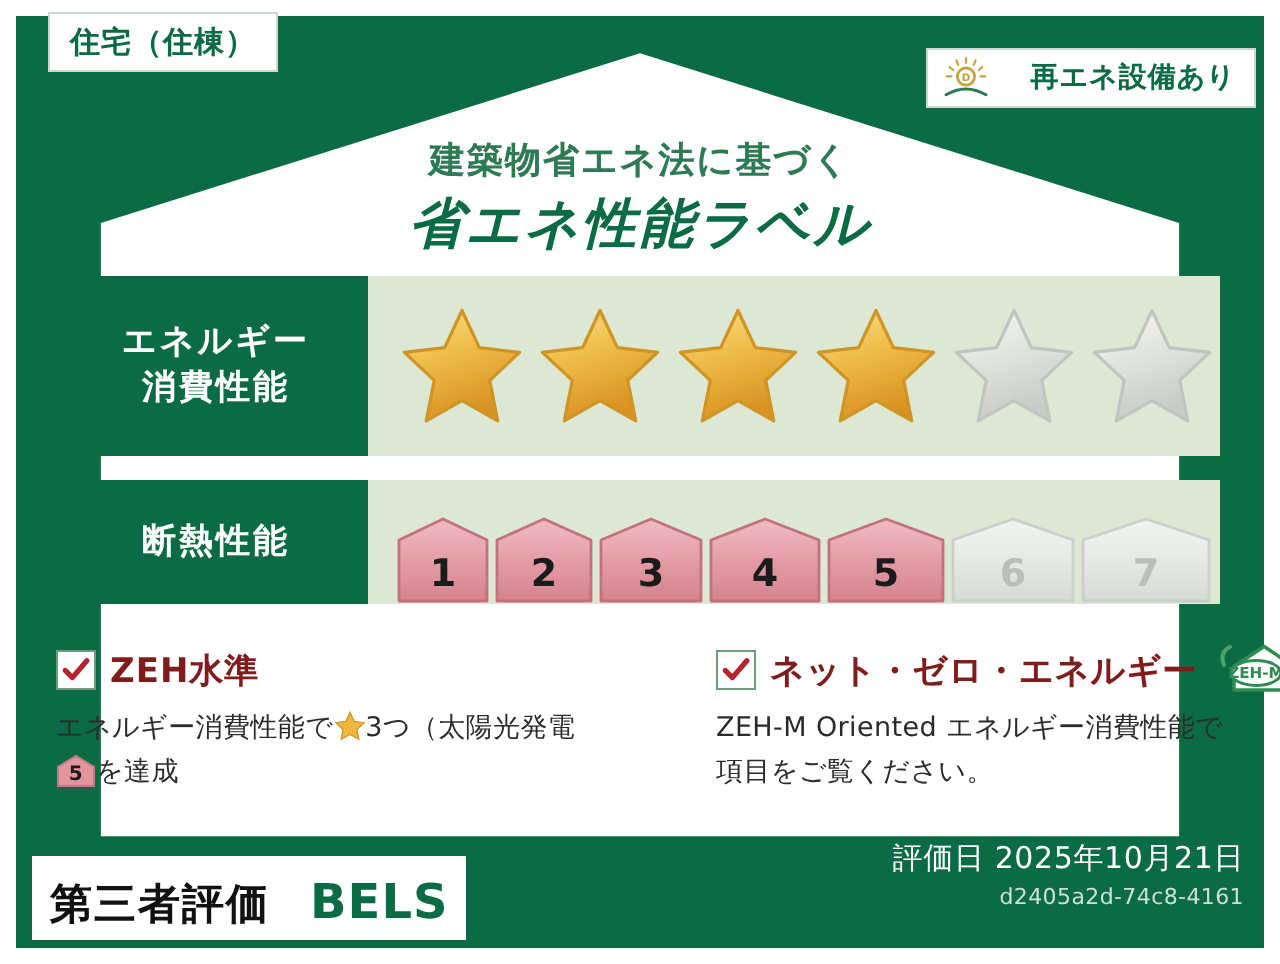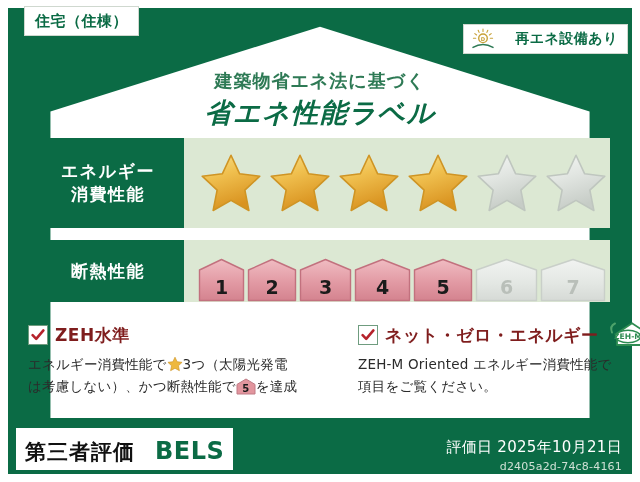--- a/index.html
+++ b/index.html
@@ -291,21 +291,21 @@
   }
   #property-name {
     color: #ffffff;
     font-size: 15px;
     letter-spacing: 0.3px;
     white-space: nowrap;
   }
   #footer-eval {
     position: absolute;
     right: 18px;
-    top: 438px;
+    top: 420px;
     text-align: right;
   }
   #eval-date {
     color: #ffffff;
     font-size: 15px;
     letter-spacing: 0.3px;
     white-space: nowrap;
   }
   #eval-id {
     color: #cfe0d5;
@@ -527,21 +527,21 @@
         <svg width="16" height="16" viewBox="0 0 16 16" aria-hidden="true">
           <path d="M2.6 8.2 L6.2 11.8 L13.4 3.4" fill="none" stroke="#b5232c" stroke-width="2.6" stroke-linecap="round" stroke-linejoin="round"></path>
         </svg>
       </span>
       <span class="note-head-text">ZEH水準</span>
     </div>
     <div class="note-body">
       <span>エネルギー消費性能で</span><span class="inline-star"><svg width="16" height="16" viewBox="0 0 24 24" aria-hidden="true">
             <path d="M12 1.8 L15.2 8.6 L22.6 9.5 L17.2 14.6 L18.6 22 L12 18.4 L5.4 22 L6.8 14.6 L1.4 9.5 L8.8 8.6 Z" fill="#eeb83f" stroke="#cf972c" stroke-width="1"></path>
           </svg></span><span>3つ（太陽光発電</span><br>
-      <span>は考慮しない）、かつ断熱性能で</span><span class="inline-grade"><svg width="20" height="17" viewBox="0 0 20 17" aria-hidden="true">
+      <span class="inline-grade"><svg width="20" height="17" viewBox="0 0 20 17" aria-hidden="true">
             <path d="M1 6.4 L10 1 L19 6.4 L19 16 L1 16 Z" fill="#e2959e" stroke="#c07b85" stroke-width="1"></path>
           </svg><span class="n">5</span></span><span>を達成</span>
     </div>
   </div>
 
   <div class="note" id="note-nze">
     <div class="note-head">
       <span class="checkbox">
         <svg width="16" height="16" viewBox="0 0 16 16" aria-hidden="true">
           <path d="M2.6 8.2 L6.2 11.8 L13.4 3.4" fill="none" stroke="#b5232c" stroke-width="2.6" stroke-linecap="round" stroke-linejoin="round"></path>

